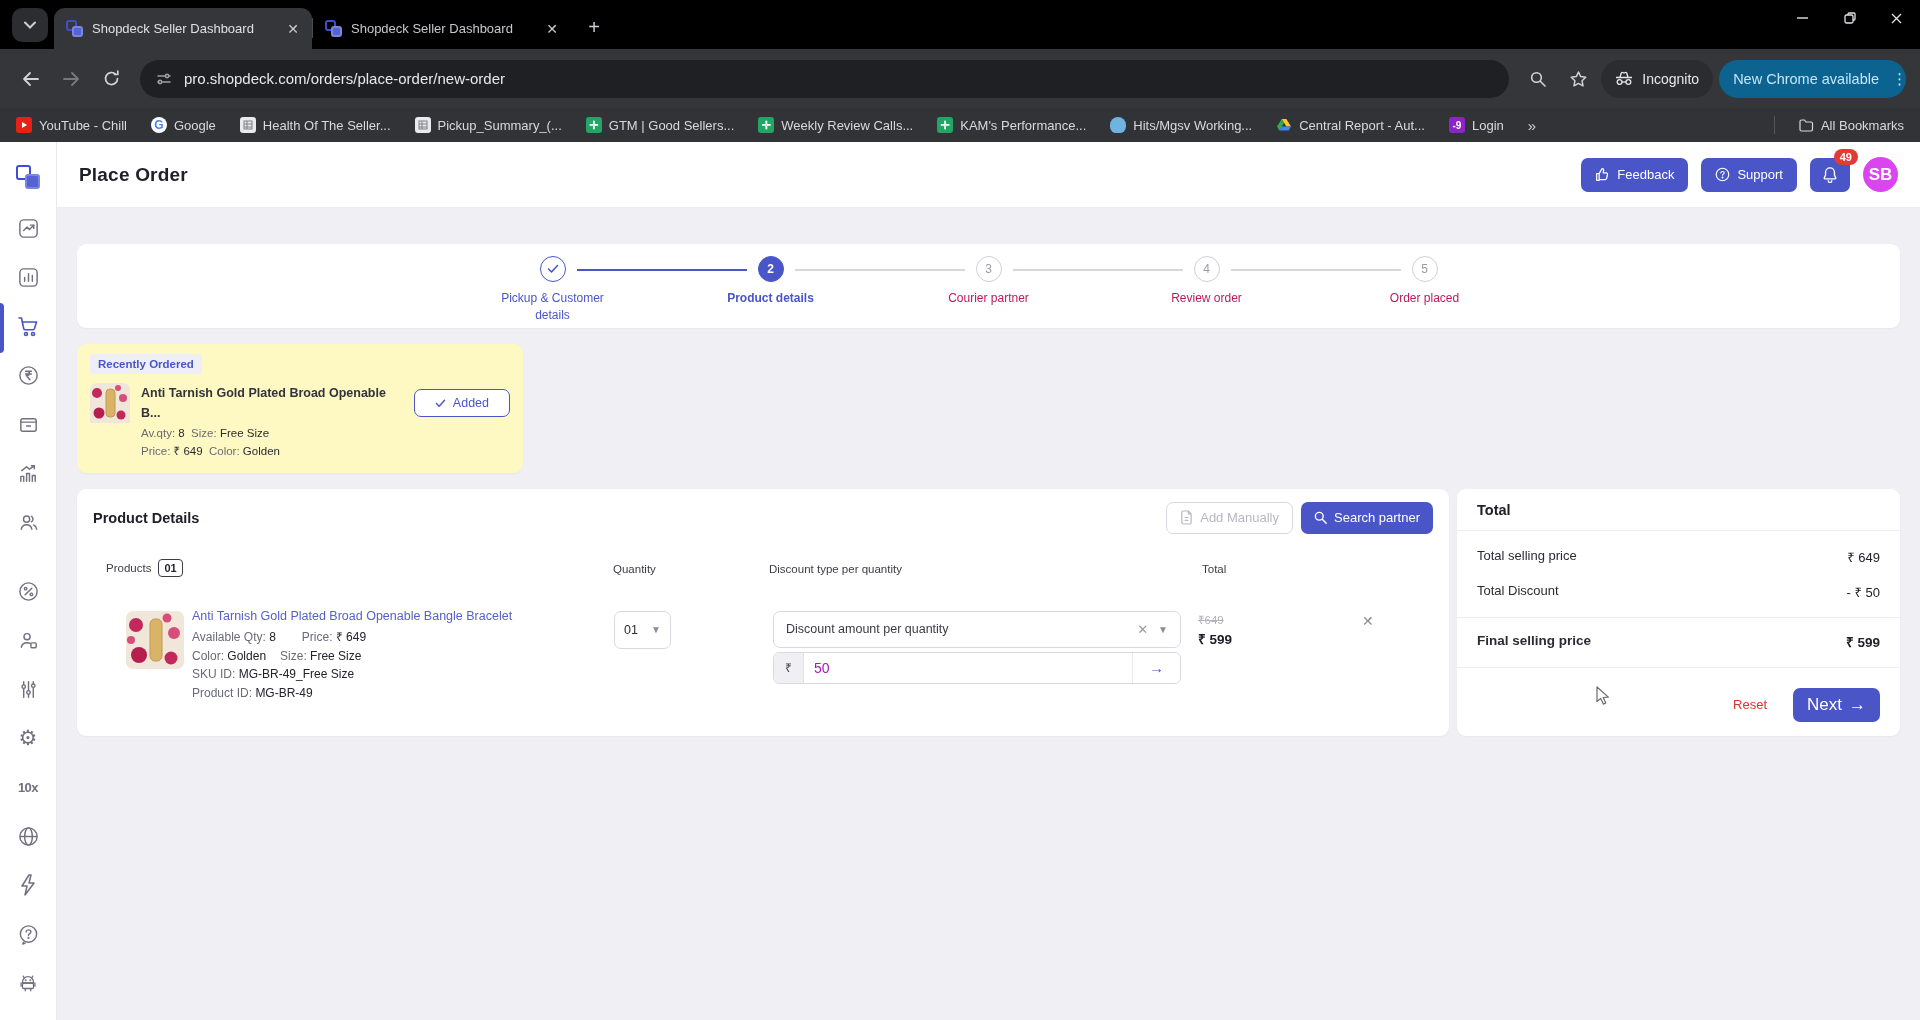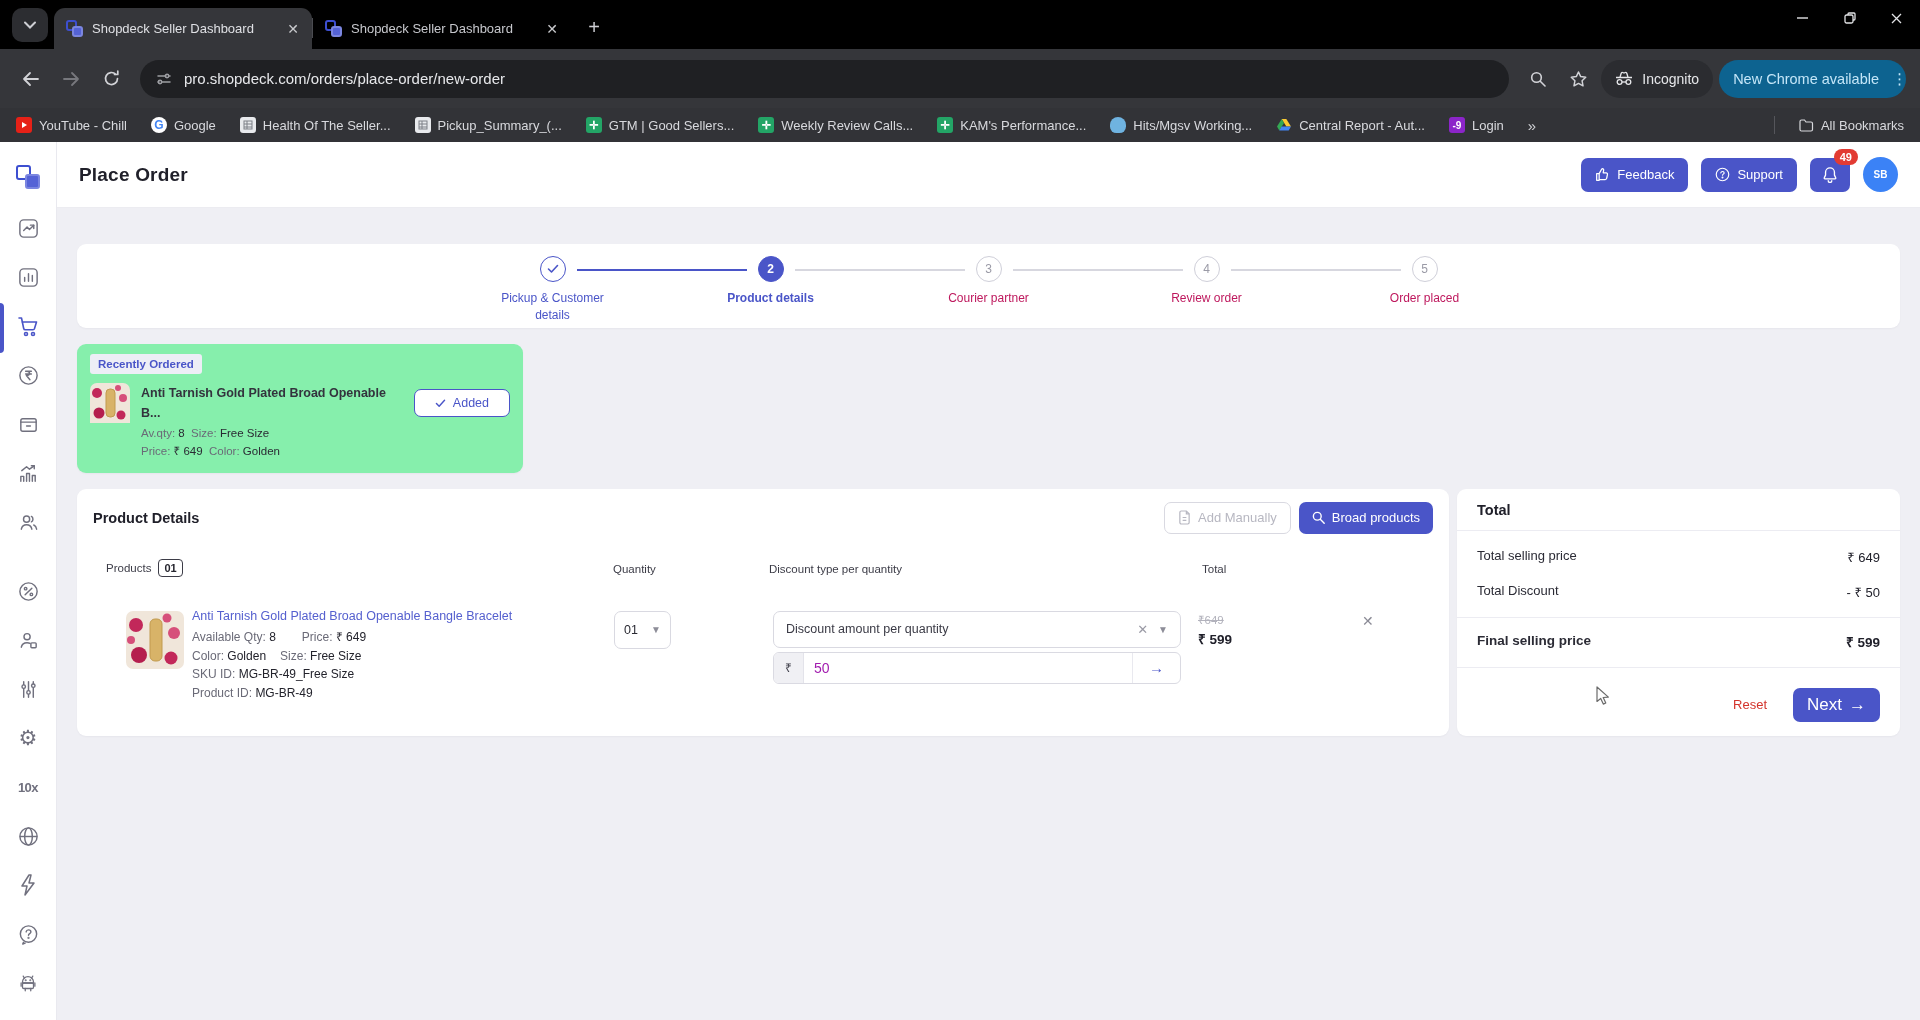--- a/index.html
+++ b/index.html
@@ -59,21 +59,21 @@
 
   .main{flex:1;display:flex;flex-direction:column;min-width:0}
   .appheader{height:66px;background:#fff;border-bottom:1px solid #ececf1;display:flex;align-items:center;padding:0 22px}
   .page-title{font-size:19px;font-weight:bold;color:#20202a;letter-spacing:.2px}
   .hdr-right{margin-left:auto;display:flex;align-items:center;gap:13px}
   .btn{display:flex;align-items:center;justify-content:center;gap:7px;border-radius:7px;font-size:13px;cursor:default}
   .btn.primary{background:#4a55c8;color:#fff;height:34px;padding:0 14px}
   .bell-wrap{position:relative}
   .bell-btn{width:40px;height:34px;background:#4a55c8;border-radius:7px;display:flex;align-items:center;justify-content:center;color:#fff}
   .badge{position:absolute;top:-9px;right:-8px;background:#e23b33;color:#fff;font-size:11px;font-weight:bold;border-radius:10px;padding:2px 6px}
-  .avatar{width:35px;height:35px;border-radius:50%;background:#3b82f6;color:#fff;font-weight:bold;font-size:10px;display:flex;align-items:center;justify-content:center}
+  .avatar{width:35px;height:35px;border-radius:50%;background:#d946ef;color:#fff;font-weight:bold;font-size:17px;display:flex;align-items:center;justify-content:center}
 
   .content{padding:24px 20px 0 20px}
   .page-tabs{display:flex;align-items:center;gap:28px;padding-left:6px}
   .ptab{font-size:13.5px;font-weight:bold;padding-bottom:10px;position:relative;color:#2b2b35}
   .ptab.active{color:#4a55c8}
   .ptab.active::after{content:"";position:absolute;left:0;right:0;bottom:0;height:2.5px;background:#4a55c8}
   .info-dot{width:16px;height:16px;border-radius:50%;background:#26262e;color:#fff;font-size:10px;font-weight:bold;display:flex;align-items:center;justify-content:center;margin-bottom:8px;font-family:"Liberation Serif",serif;font-style:italic}
 
   
   .stepper-card{margin-top:12px;background:#fff;border-radius:9px;height:84px;display:flex;justify-content:center;padding-top:12px;box-shadow:0 1px 2px rgba(20,20,40,.04)}
@@ -82,21 +82,21 @@
   .step:first-child::before{display:none}
   .step.done-line::before{background:#4a55c8}
   .scircle{width:26px;height:26px;border-radius:50%;display:flex;align-items:center;justify-content:center;font-size:12px;background:#fff;border:1.5px solid #cfcfd9;color:#9a9aa6}
   .step.done .scircle{border-color:#4a55c8;color:#4a55c8}
   .step.active .scircle{background:#4a55c8;border-color:#4a55c8;color:#fff;font-weight:bold}
   .slabel{margin-top:8px;font-size:12px;color:#be185d;text-align:center;max-width:120px;line-height:1.45}
   .step.done .slabel,.step.active .slabel{color:#4a55c8}
   .step.active .slabel{font-weight:bold}
 
   
-  .recent-card{margin-top:16px;width:446px;background:#86efac;border-radius:9px;padding:10px 13px 12px;box-shadow:0 1px 2px rgba(20,20,40,.04)}
+  .recent-card{margin-top:16px;width:446px;background:#fef9c3;border-radius:9px;padding:10px 13px 12px;box-shadow:0 1px 2px rgba(20,20,40,.04)}
   .recent-badge{display:inline-block;background:#edeef6;color:#4a55c8;font-size:11.5px;font-weight:bold;padding:4px 8px;border-radius:3px}
   .recent-row{display:flex;gap:11px;margin-top:9px}
   .thumb{border-radius:7px;overflow:hidden;flex:0 0 auto}
   .recent-info{font-size:11.5px;color:#2a2a33;line-height:1.6}
   .recent-title{font-size:12.5px;font-weight:bold;color:#33333d;margin-bottom:1px}
   .lbl{color:#6a6a77}
   .added-btn{margin-left:auto;align-self:flex-start;margin-top:6px;border:1.3px solid #4a55c8;color:#4a55c8;background:#fff;border-radius:7px;padding:6px 20px;font-size:12.5px;display:flex;gap:7px;align-items:center}
 
   
   .bottom-row{margin-top:16px;display:flex;gap:8px}
@@ -523,21 +523,21 @@
                     <path d="M2 2.5A1.5 1.5 0 0 1 3.5 1H9l3 3v9.5a1.5 1.5 0 0 1-1.5 1.5h-7A1.5 1.5 0 0 1 2 13.5z"></path>
                     <path d="M9 1v3h3M5 8h4M5 11h4"></path>
                   </svg>
                 <span>Add Manually</span>
               </div>
               <div class="btn search">
                 <svg width="13" height="13" viewBox="0 0 16 16" fill="none" stroke="#fff" stroke-width="1.7" stroke-linecap="round">
                     <circle cx="6.5" cy="6.5" r="4.8"></circle>
                     <path d="M10.5 10.5L15 15"></path>
                   </svg>
-                <span>Broad products</span>
+                <span>Search partner</span>
               </div>
             </div>
           </div>
 
           <div class="abs th" style="left:29px;top:70px"><span>Products</span><span class="count-badge">01</span></div>
           <div class="abs th" style="left:536px;top:74px">Quantity</div>
           <div class="abs th" style="left:692px;top:74px">Discount type per quantity</div>
           <div class="abs th" style="left:1125px;top:74px">Total</div>
 
           <div class="abs thumb" style="left:49px;top:122px">

